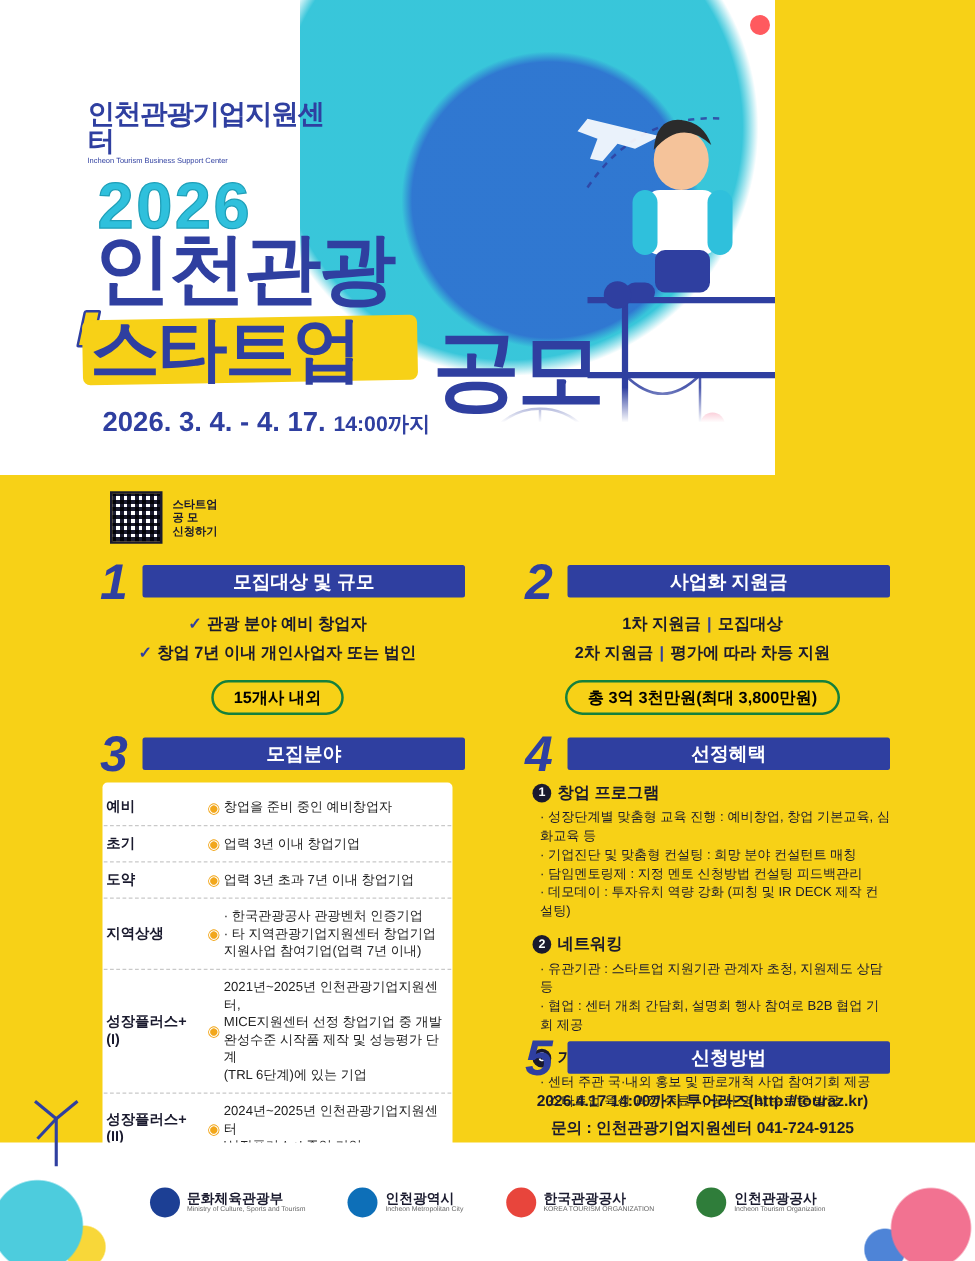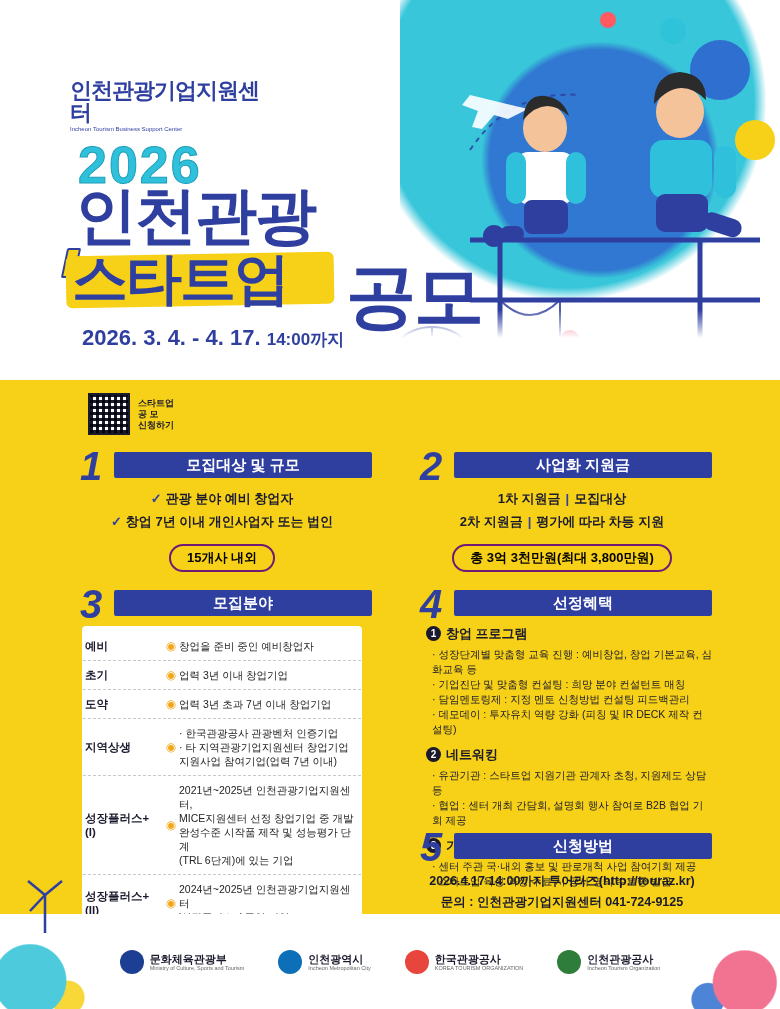--- a/index.html
+++ b/index.html
@@ -8,21 +8,21 @@
     width: 780px; height: 1009px;
     font-family: "Liberation Sans", sans-serif;
     background: #f7d117;
     overflow: hidden;
     position: relative;
   }
   .poster { position:relative; width:780px; height:1009px; overflow:hidden; }
 
   
   .hero {
-    position:absolute; left:0; top:0; width:780px; height:380px;
+    position:absolute; left:0; top:0; width:620px; height:380px;
     background:#ffffff; overflow:hidden;
   }
   .hero-blob-teal {
     position:absolute; right:-40px; top:-60px; width:420px; height:360px;
     background: radial-gradient(circle at 40% 45%, #2ec3d8 0%, #2ec3d8 58%, rgba(46,195,216,0) 62%);
     opacity:.95;
   }
   .hero-blob-blue {
     position:absolute; right:30px; top:10px; width:300px; height:300px;
     background: radial-gradient(circle at 50% 50%, #2f6fd0 0%, #2f6fd0 52%, rgba(47,111,208,0) 56%);
@@ -118,21 +118,21 @@
     border-radius:2px;
   }
   .bar.wide { width:258px; }
 
   .bullets { margin-top:12px; text-align:center; }
   .bullet {
     font-size:13px; color:#1a1a2e; font-weight:bold; margin:5px 0;
   }
   .bullet .chk { color:#2f3fa0; font-weight:bold; margin-right:4px; }
   .pill {
-    display:inline-block; border:2px solid #701a75; border-radius:14px;
+    display:inline-block; border:2px solid #15803d; border-radius:14px;
     padding:3px 16px; font-size:13px; font-weight:bold; margin-top:8px; background:transparent;
   }
   .rline { font-size:13px; font-weight:bold; color:#1a1a2e; margin:5px 0; text-align:center;}
   .rline .sep { color:#2f3fa0; margin:0 5px;}
 
   
   .table {
     background:#fff; border-radius:4px; margin-top:10px; padding:6px 1px;
     width:280px;
   }

